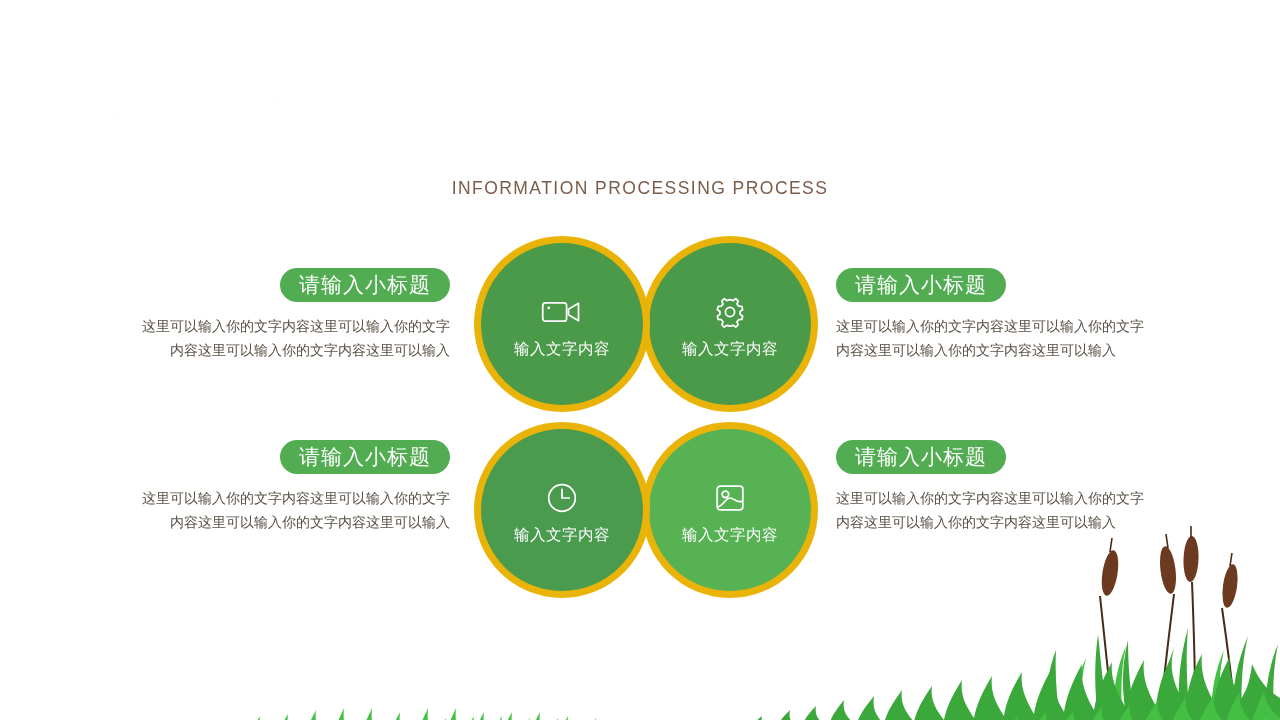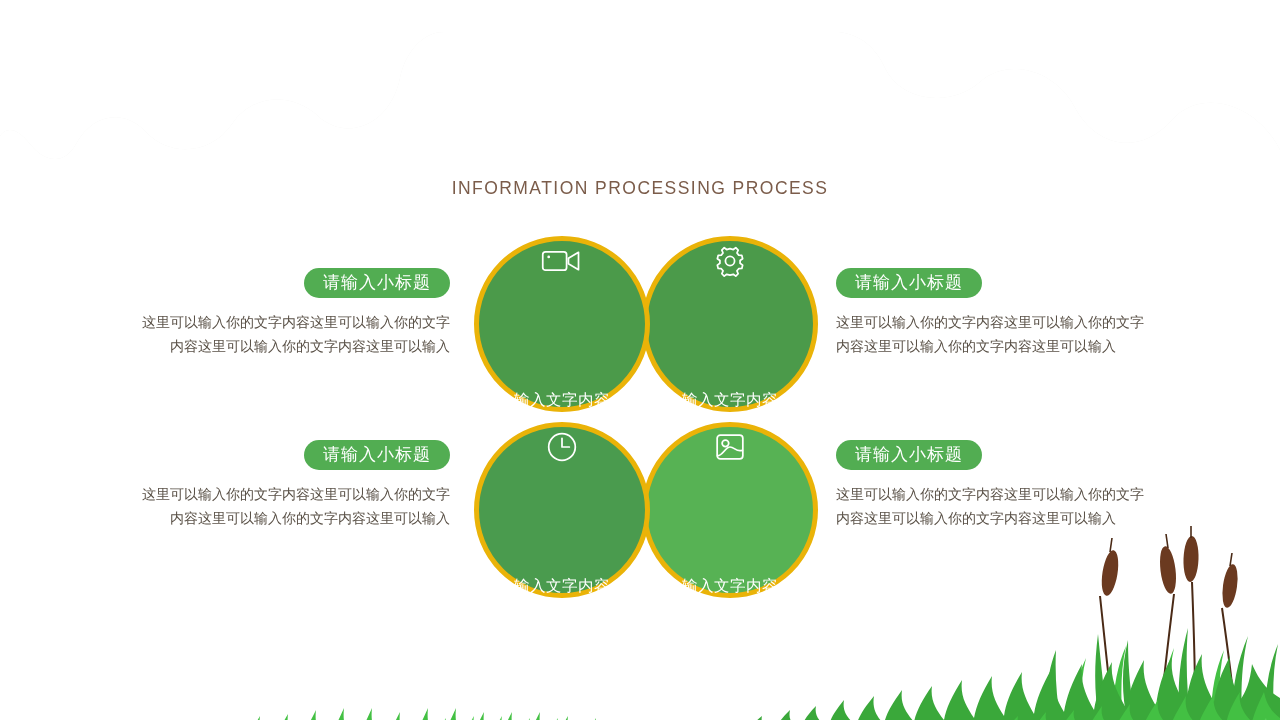--- a/index.html
+++ b/index.html
@@ -55,25 +55,25 @@
     top: 200px;
     width: 360px;
     height: 375px;
   }
   .circ {
     position: absolute;
     width: 176px;
     height: 176px;
     border-radius: 50%;
     box-sizing: border-box;
-    border: 5px solid #eab308;
+    border: 7px solid #eab308;
     display: flex;
     flex-direction: column;
     align-items: center;
-    justify-content: space-between;
+    justify-content: center;
   }
   .circ .ico {
     width: 44px;
     height: 40px;
     display: block;
     margin-bottom: 9px;
   }
   .circ .ctext {
     font-size: 15.5px;
     color: #ffffff;
@@ -89,21 +89,21 @@
   .block {
     position: absolute;
     width: 310px;
   }
   .pill {
     display: inline-block;
     background: #52ad52;
     color: #ffffff;
     border-radius: 18px;
     padding: 6px 19px 7px 19px;
-    font-size: 17px;
+    font-size: 21px;
     letter-spacing: 1px;
     line-height: 1;
     white-space: nowrap;
   }
   .body-copy {
     margin-top: 12px;
     font-size: 14px;
     line-height: 1.72;
     color: #595046;
   }

